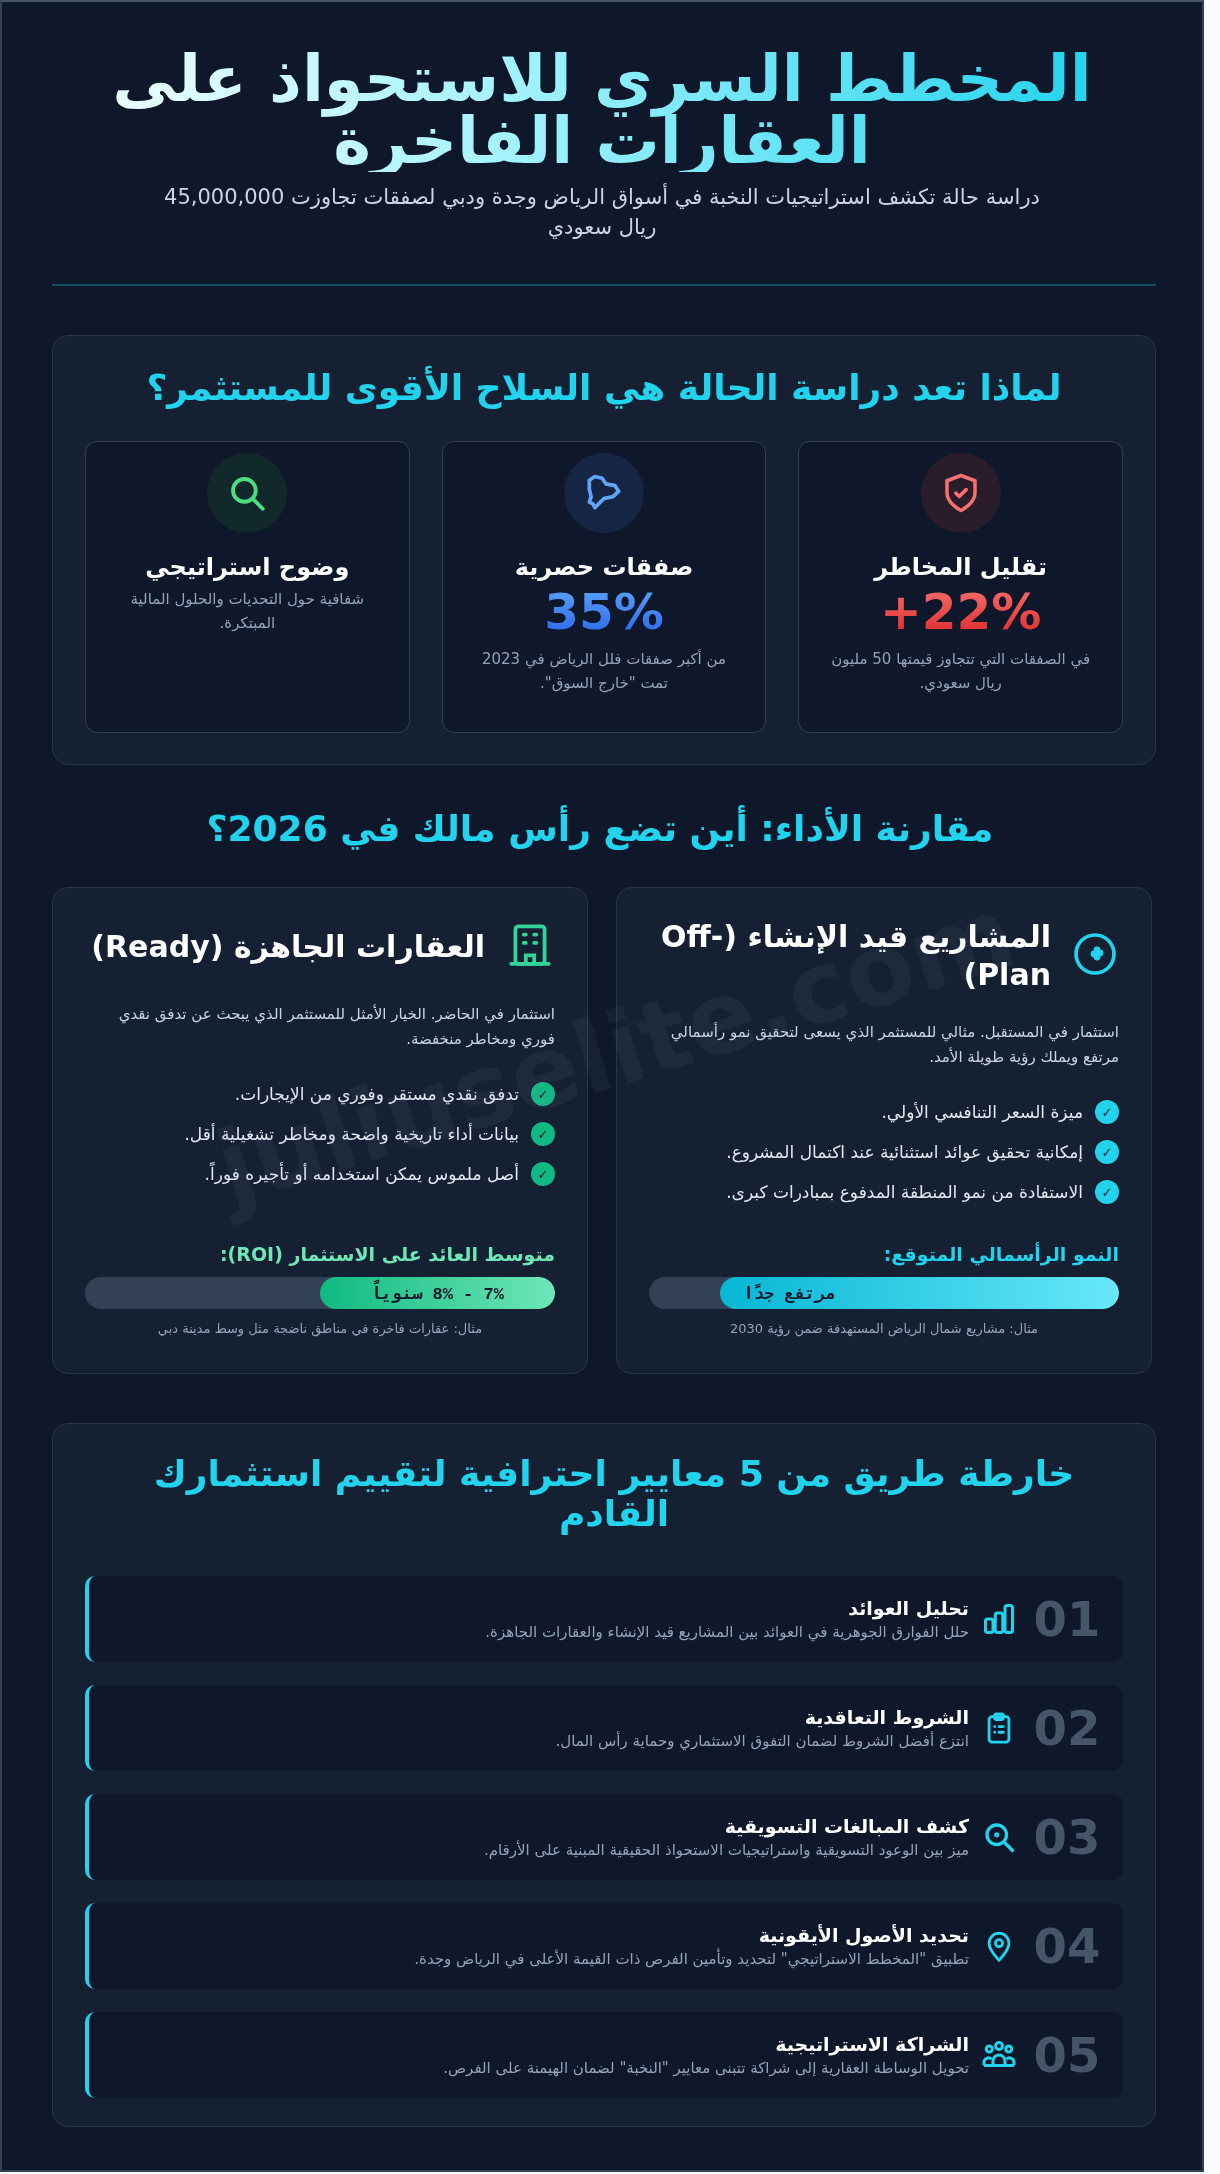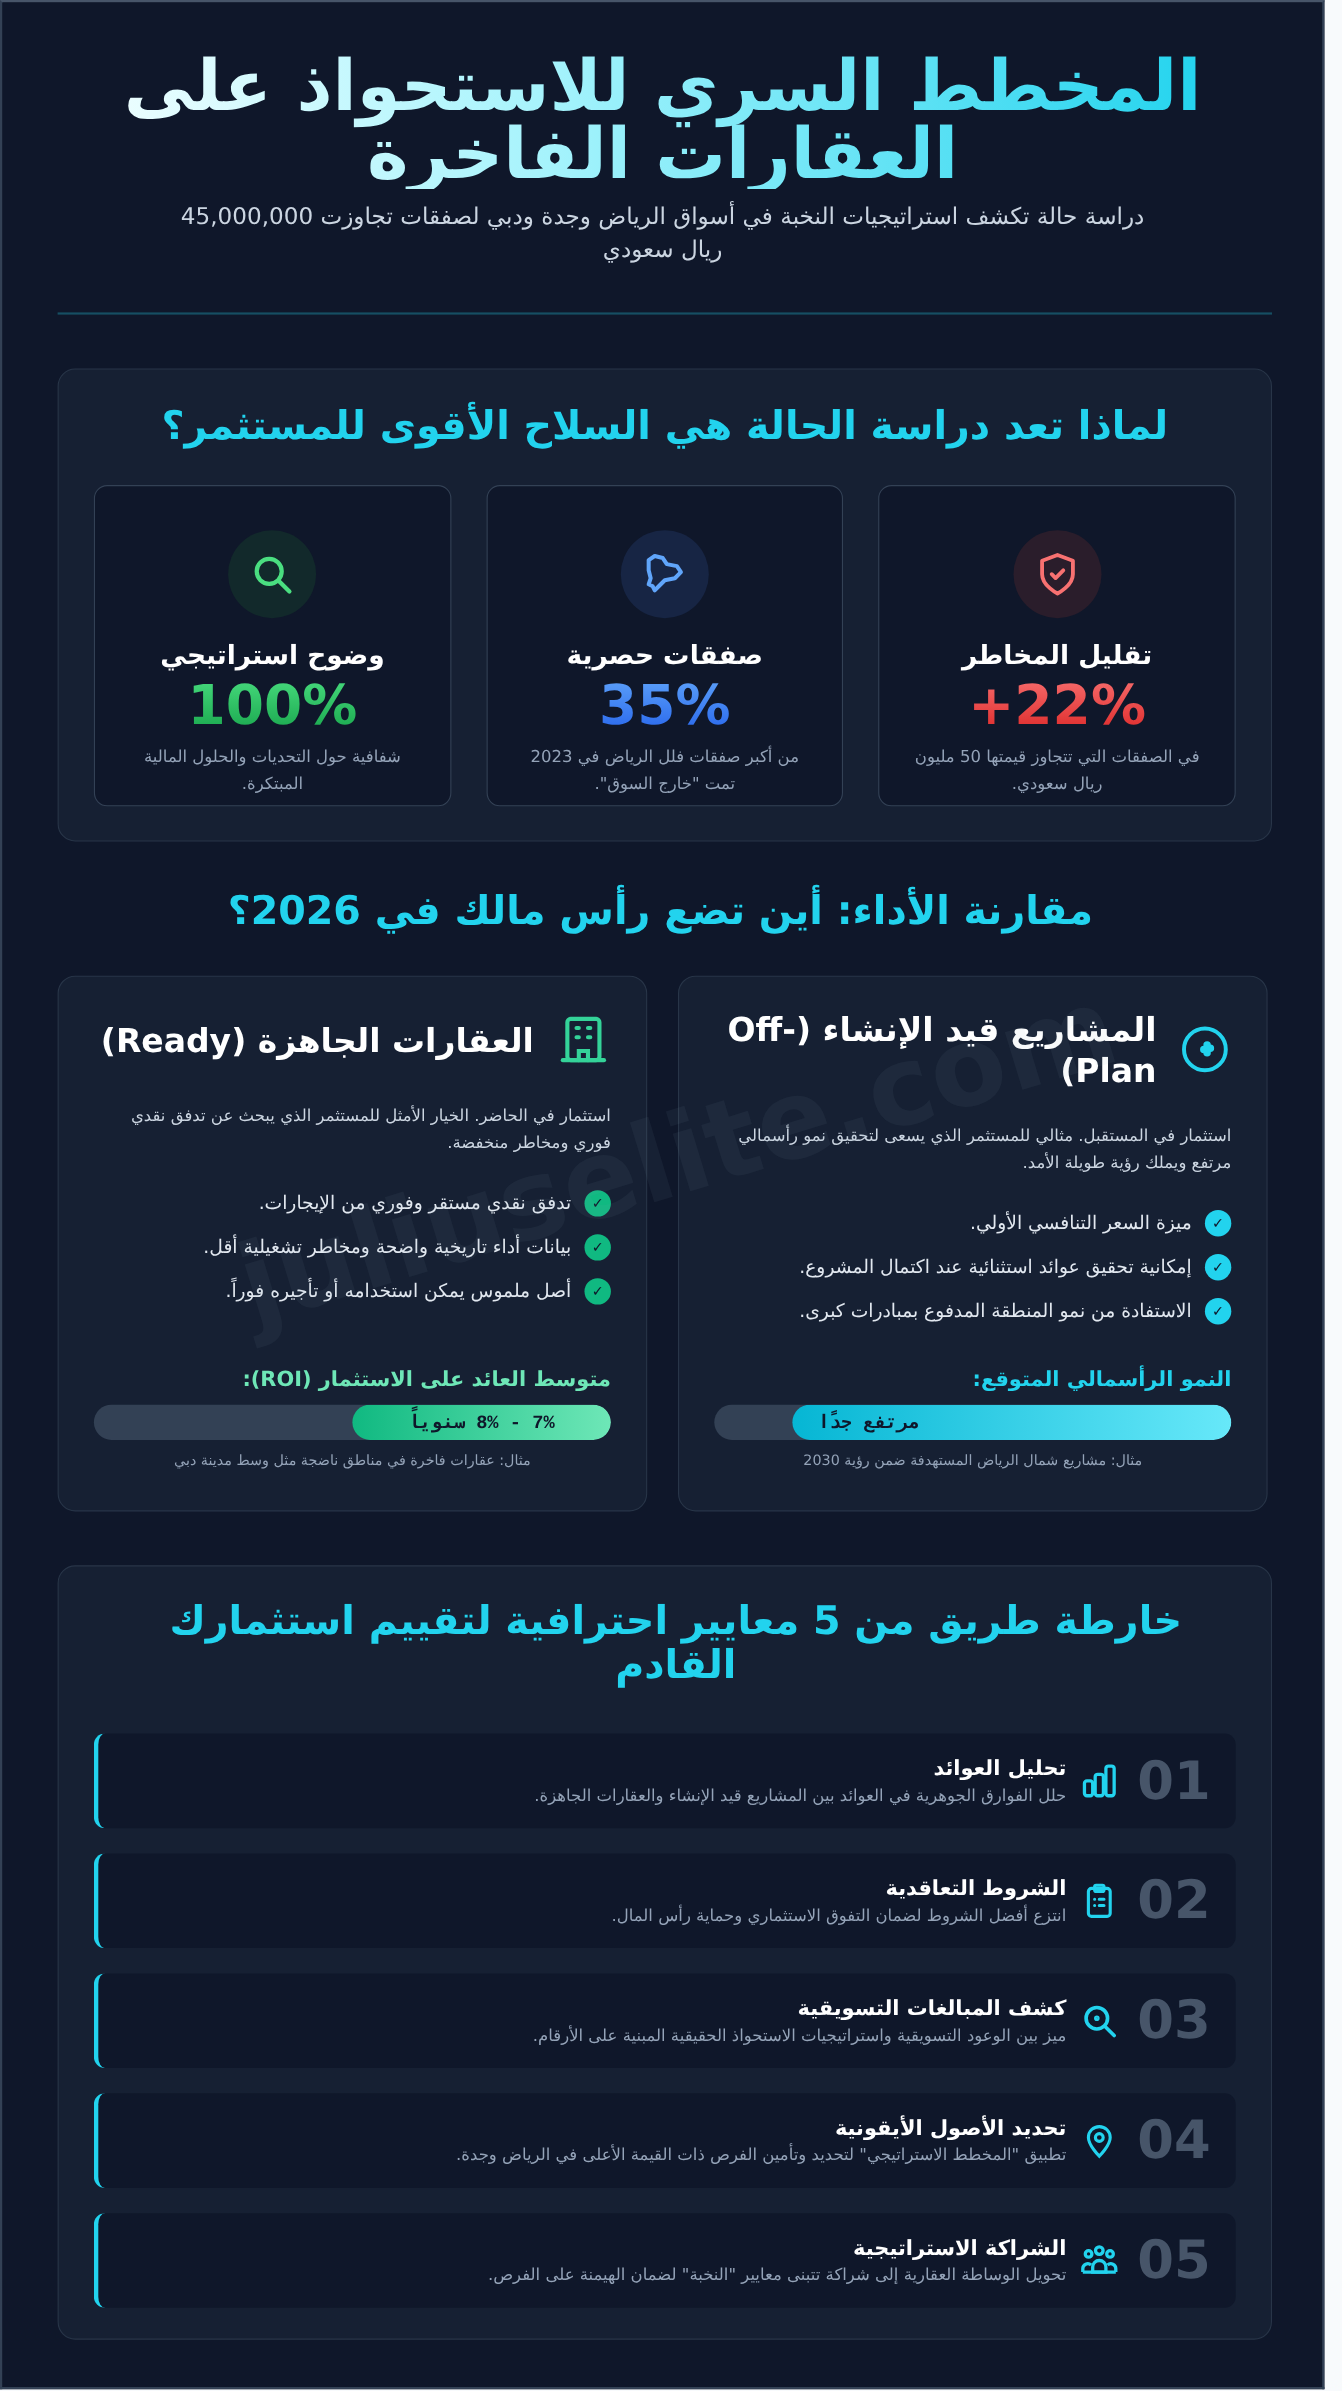--- a/index.html
+++ b/index.html
@@ -23,21 +23,21 @@
   }
   .hero p { font-size: 21px; line-height: 30px; color: #cbd5e1; width: 900px; margin: 10px auto 0; }
   .hero-divider { position: absolute; top: 282px; left: 50px; width: 1104px; height: 2px; background: #164e63; }
 
   .panel { position: absolute; left: 50px; width: 1104px; background: #162033; border: 1px solid #283548; border-radius: 16px; }
   .section-title { text-align: center; color: #22d3ee; font-weight: bold; font-size: 36px; line-height: 44px; }
 
   .why { top: 333px; height: 430px; }
   .why .section-title { margin-top: 30px; }
   .stat-cards { position: absolute; top: 105px; right: 32px; left: 32px; display: flex; gap: 32px; }
-  .stat-card { flex: 1; height: 292px; background: #0f172a; border: 1px solid #334155; border-radius: 12px; text-align: center; padding-top: 40px; }
+  .stat-card { flex: 1; height: 292px; background: #0f172a; border: 1px solid #334155; border-radius: 12px; text-align: center; padding-top: 11px; }
   .stat-icon { width: 80px; height: 80px; border-radius: 50%; margin: 0 auto; display: flex; align-items: center; justify-content: center; }
   .stat-title { font-size: 24px; font-weight: bold; color: #ffffff; margin-top: 20px; }
   .stat-value { font-size: 50px; font-weight: bold; margin-top: 2px; line-height: 58px; direction: ltr; }
   .stat-desc { font-size: 15px; color: #94a3b8; line-height: 24px; width: 270px; margin: 6px auto 0; }
 
   .compare-title { position: absolute; top: 805px; width: 1204px; }
   .compare-card { position: absolute; top: 885px; width: 536px; height: 487px; background: #162033; border: 1px solid #283548; border-radius: 16px; padding: 30px 32px; }
   .compare-card.offplan { right: 50px; }
   .compare-card.ready { left: 50px; }
   .cc-head { display: flex; align-items: center; gap: 20px; }
@@ -99,21 +99,20 @@
         <div class="stat-desc">من أكبر صفقات فلل الرياض في 2023 تمت "خارج السوق".</div>
       </div>
       <div class="stat-card">
         <div class="stat-icon" style="background:#12292b;">
           <svg width="42" height="42" viewBox="0 0 24 24" fill="none" stroke="#4ade80" stroke-width="2.2" stroke-linecap="round">
               <circle cx="10.5" cy="10.5" r="6.5"></circle>
               <path d="M15.5 15.5L21 21"></path>
             </svg>
         </div>
         <div class="stat-title">وضوح استراتيجي</div>
-        <div class="stat-value" style="background:linear-gradient(180deg,#4ade80,#16a34a);-webkit-background-clip:text;background-clip:text;color:transparent;">100%</div>
         <div class="stat-desc">شفافية حول التحديات والحلول المالية المبتكرة.</div>
       </div>
     </div>
   </section>
 
   <h2 class="section-title compare-title">مقارنة الأداء: أين تضع رأس مالك في 2026؟</h2>
 
   <div class="compare-card offplan">
     <div class="cc-head">
       <span>

